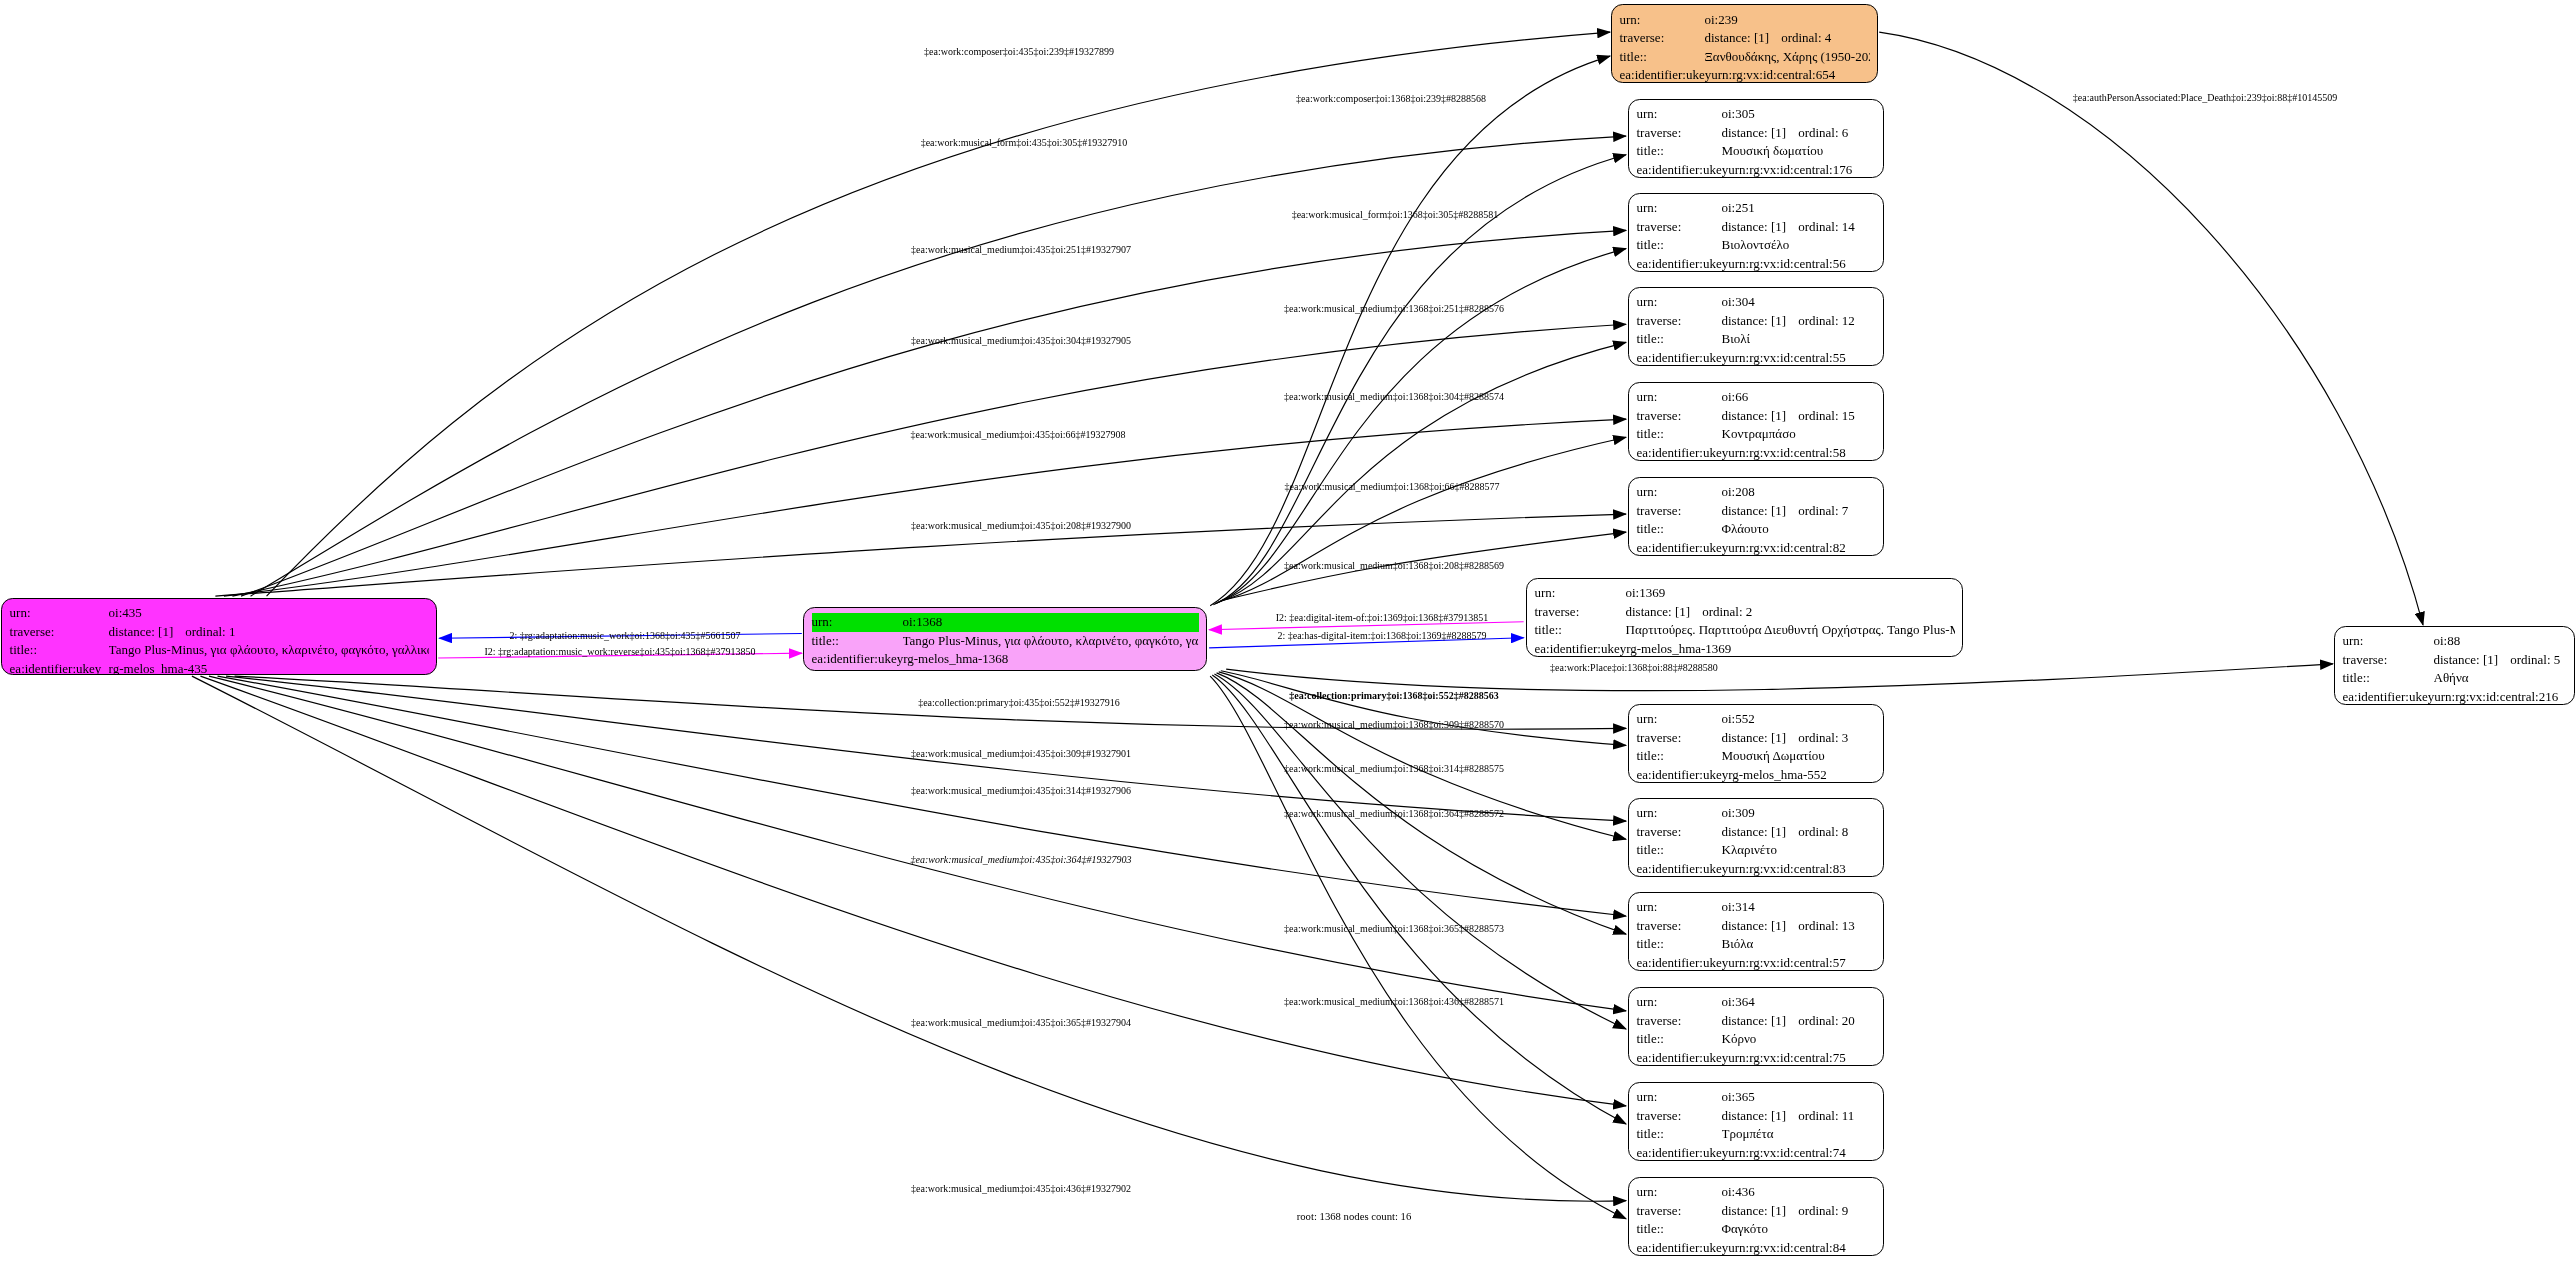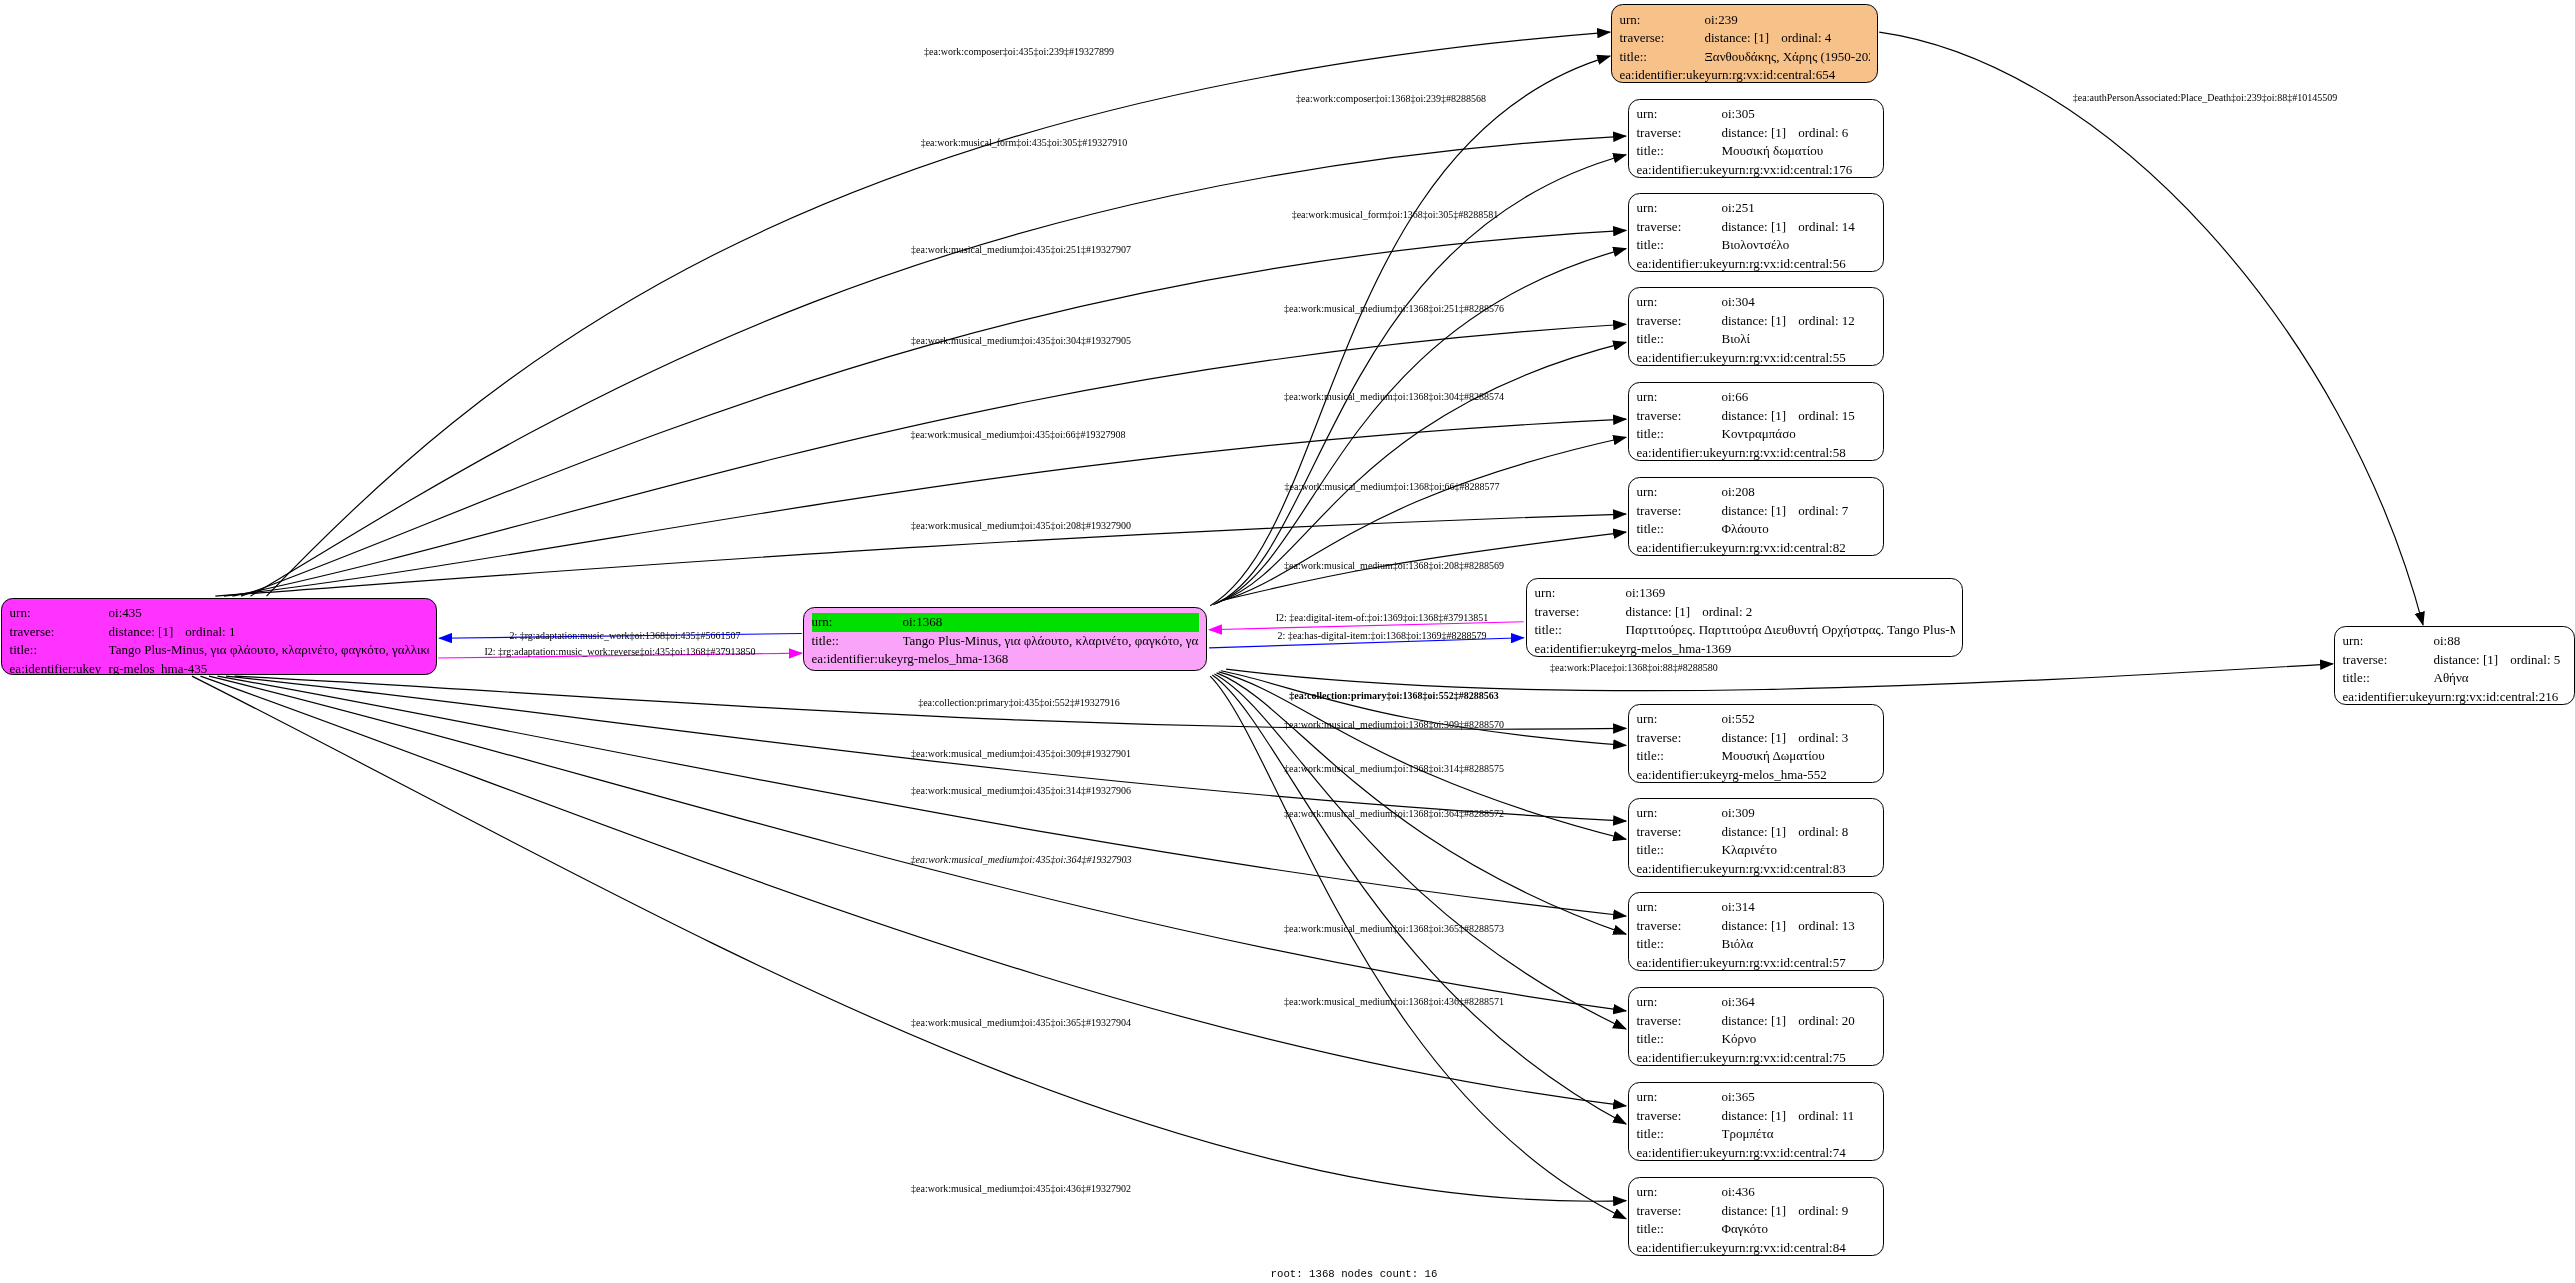--- a/index.html
+++ b/index.html
@@ -511,15 +511,15 @@
       <div class="edge-label" style="left: 1021px; top: 790px;">‡ea:work:musical_medium‡oi:435‡oi:314‡#19327906</div>
       <div class="edge-label" style="left: 1394px; top: 768px;">‡ea:work:musical_medium‡oi:1368‡oi:314‡#8288575</div>
       <div class="edge-label" style="left: 1021px; top: 859px; font-style: italic;">‡ea:work:musical_medium‡oi:435‡oi:364‡#19327903</div>
       <div class="edge-label" style="left: 1394px; top: 813px;">‡ea:work:musical_medium‡oi:1368‡oi:364‡#8288572</div>
       <div class="edge-label" style="left: 1394px; top: 928px;">‡ea:work:musical_medium‡oi:1368‡oi:365‡#8288573</div>
       <div class="edge-label" style="left: 1021px; top: 1022px;">‡ea:work:musical_medium‡oi:435‡oi:365‡#19327904</div>
       <div class="edge-label" style="left: 1394px; top: 1001px;">‡ea:work:musical_medium‡oi:1368‡oi:436‡#8288571</div>
       <div class="edge-label" style="left: 1021px; top: 1188px;">‡ea:work:musical_medium‡oi:435‡oi:436‡#19327902</div>
     </div>
 
-  <div class="graph-caption" id="caption" style="left:1354px; top:1274px;font-family:Liberation Mono, monospace;">root: 1368 nodes count: 16</div>
+  <div class="graph-caption" id="caption" style="left:1354px; top:1216px;">root: 1368 nodes count: 16</div>
 </div>
 
 
 </body></html>

